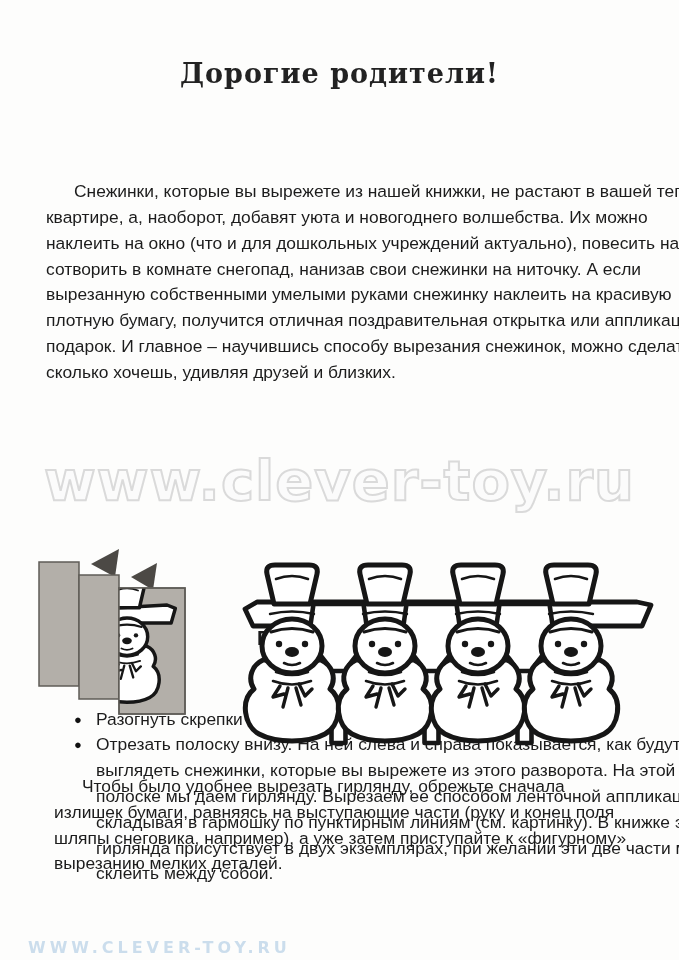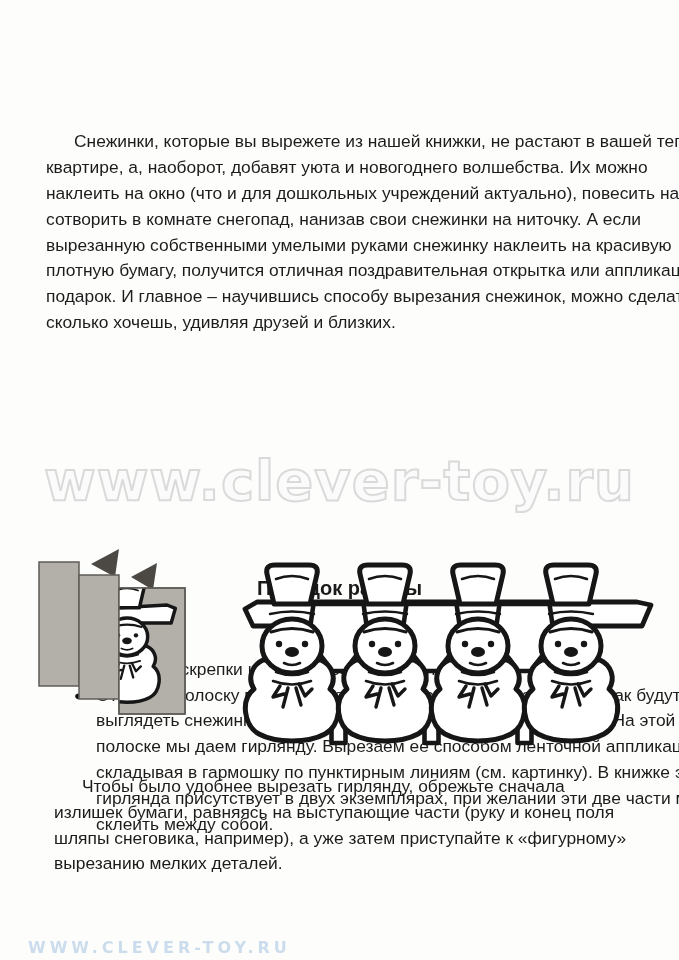--- a/index.html
+++ b/index.html
@@ -83,20 +83,21 @@
     font-family:"DejaVu Sans",sans-serif;
   }
 </style>
 </head>
 <body>
 
 <div class="page">
 
   <div class="watermark-mid">www.clever-toy.ru</div>
 
+  <h1 class="doc-title layer-text">Дорогие родители!</h1>
 
   <p class="intro body-text layer-text">Снежинки, которые вы вырежете из нашей книжки, не растают в вашей теплой квартире, а, наоборот, добавят уюта и новогоднего волшебства. Их можно наклеить на окно (что и для дошкольных учреждений актуально), повесить на елку, сотворить в комнате снегопад, нанизав свои снежинки на ниточку. А если вырезанную собственными умелыми руками снежинку наклеить на красивую плотную бумагу, получится отличная поздравительная открытка или аппликация-подарок. И главное – научившись способу вырезания снежинок, можно сделать их сколько хочешь, удивляя друзей и близких.</p>
 
   <h2 class="section-heading layer-text">Порядок работы</h2>
 
   <ul class="steps body-text layer-text">
     <li>Разогнуть скрепки и разнять всю книжку на листы.</li>
     <li>Отрезать полоску внизу. На ней слева и справа показывается, как будут выглядеть снежинки, которые вы вырежете из этого разворота. На этой же полоске мы даем гирлянду. Вырезаем ее способом ленточной аппликации, складывая в гармошку по пунктирным линиям (см. картинку). В книжке эта гирлянда присутствует в двух экземплярах, при желании эти две части можно склеить между собой.</li>
   </ul>
 

